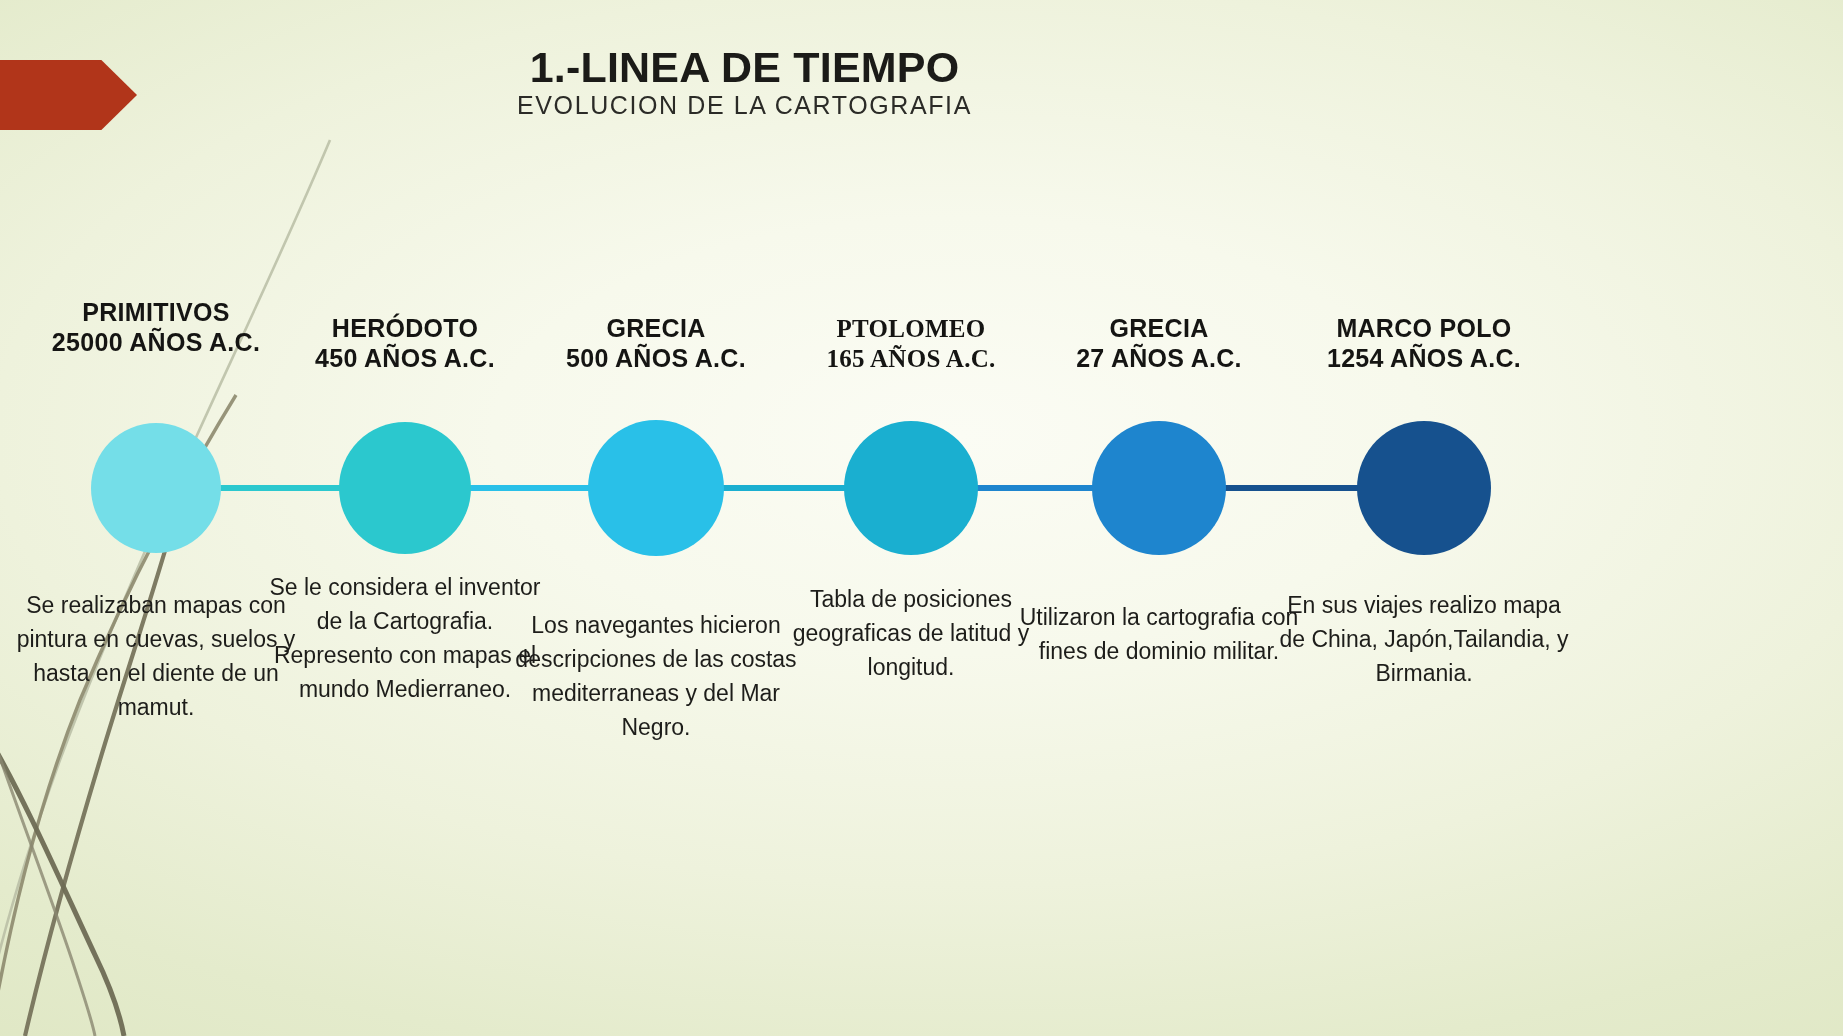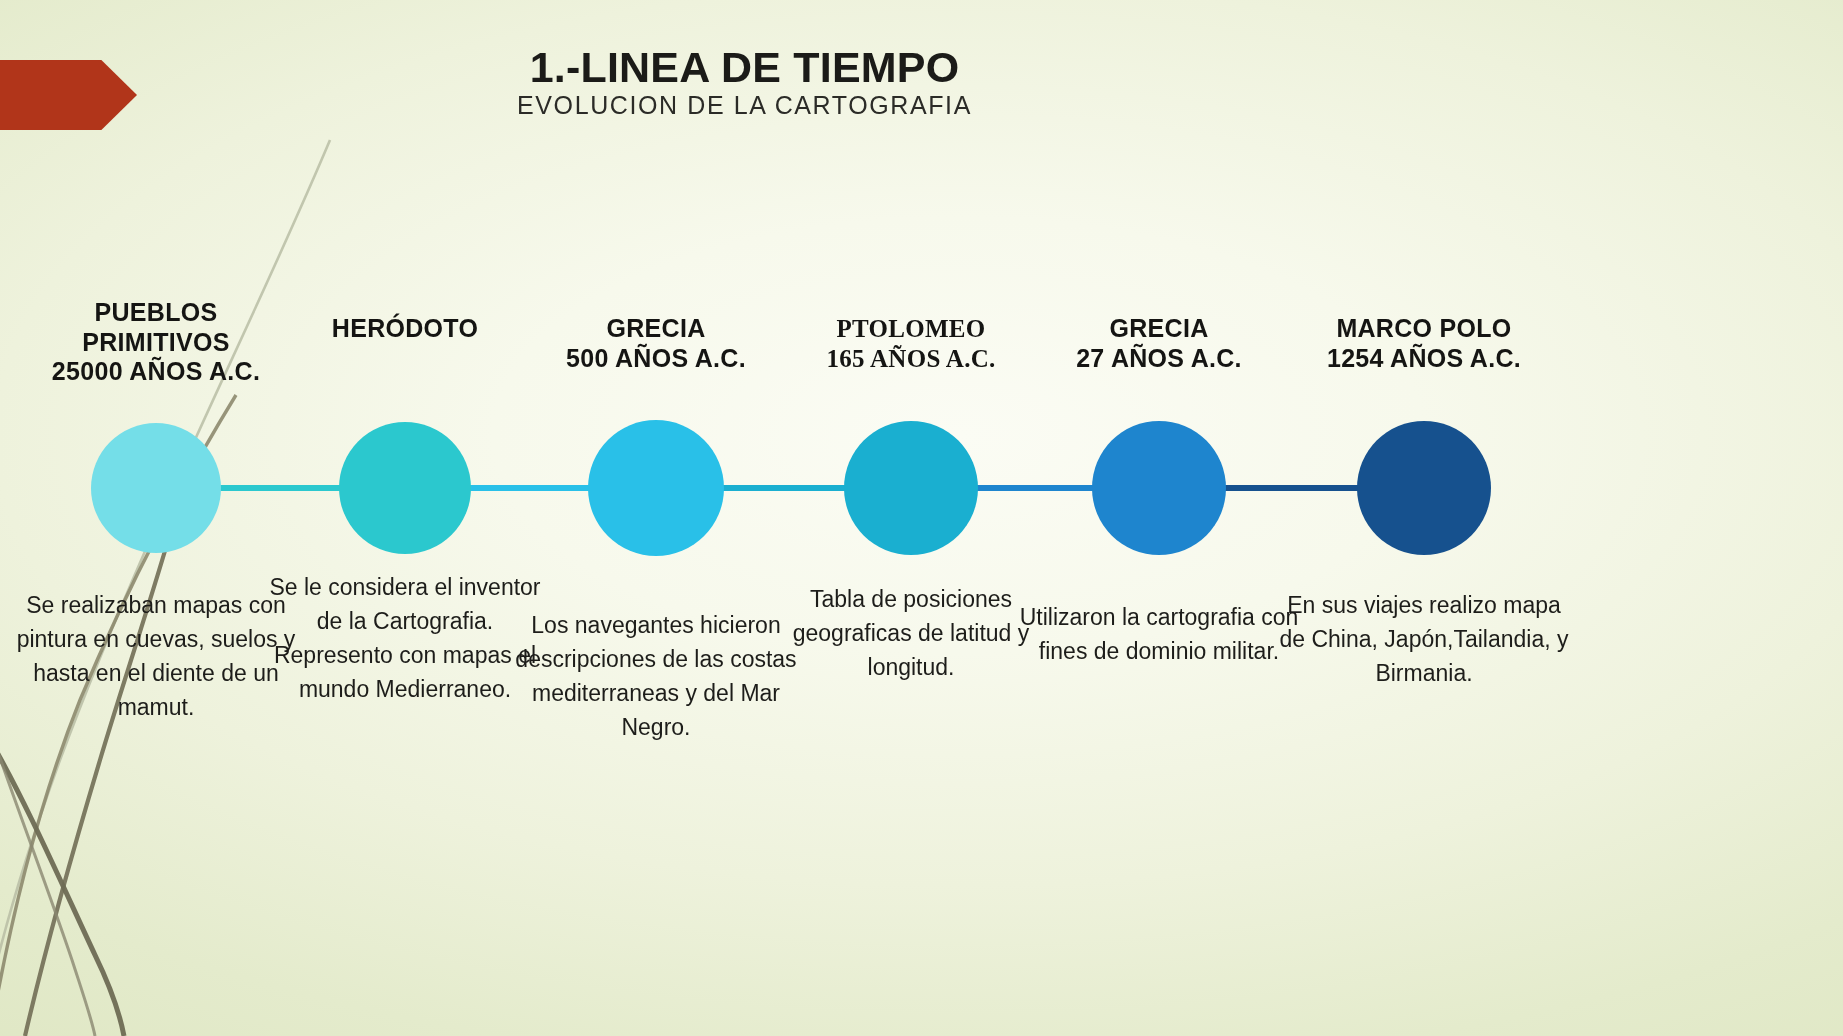--- a/index.html
+++ b/index.html
@@ -136,30 +136,30 @@
   </div>
 
   <div id="timeline">
       <div class="tl-line" style="left: 217px; width: 126px; top: 199px; background: rgb(43, 200, 206);"></div>
       <div class="tl-line" style="left: 467px; width: 125px; top: 199px; background: rgb(41, 192, 232);"></div>
       <div class="tl-line" style="left: 720px; width: 128px; top: 199px; background: rgb(26, 175, 208);"></div>
       <div class="tl-line" style="left: 974px; width: 122px; top: 199px; background: rgb(30, 133, 206);"></div>
       <div class="tl-line" style="left: 1222px; width: 139px; top: 199px; background: rgb(22, 81, 142);"></div>
       <div class="tl-item" style="left: 10px;">
         <div class="tl-head" style="top: 12px;">
-          <span class="era">PUEBLOS</span>
           <span class="era">PRIMITIVOS</span>
           <span class="yr">25000 AÑOS A.C.</span>
         </div>
         <div class="tl-circle" style="width: 130px; height: 130px; left: 81px; top: 137px; background: rgb(116, 222, 232);"></div>
         <div class="tl-body" style="top: 302px;">Se realizaban mapas con pintura en cuevas, suelos y hasta en el diente de un mamut.</div>
       </div>
       <div class="tl-item" style="left: 259px;">
         <div class="tl-head" style="top: 28px;">
           <span class="era">HERÓDOTO</span>
+          <span class="yr">450 AÑOS A.C.</span>
         </div>
         <div class="tl-circle" style="width: 132px; height: 132px; left: 80px; top: 136px; background: rgb(43, 200, 206);"></div>
         <div class="tl-body" style="top: 284px;">Se le considera el inventor de la Cartografia. Represento con mapas el mundo Medierraneo.</div>
       </div>
       <div class="tl-item" style="left: 510px;">
         <div class="tl-head" style="top: 28px;">
           <span class="era">GRECIA</span>
           <span class="yr">500 AÑOS A.C.</span>
         </div>
         <div class="tl-circle" style="width: 136px; height: 136px; left: 78px; top: 134px; background: rgb(41, 192, 232);"></div>

